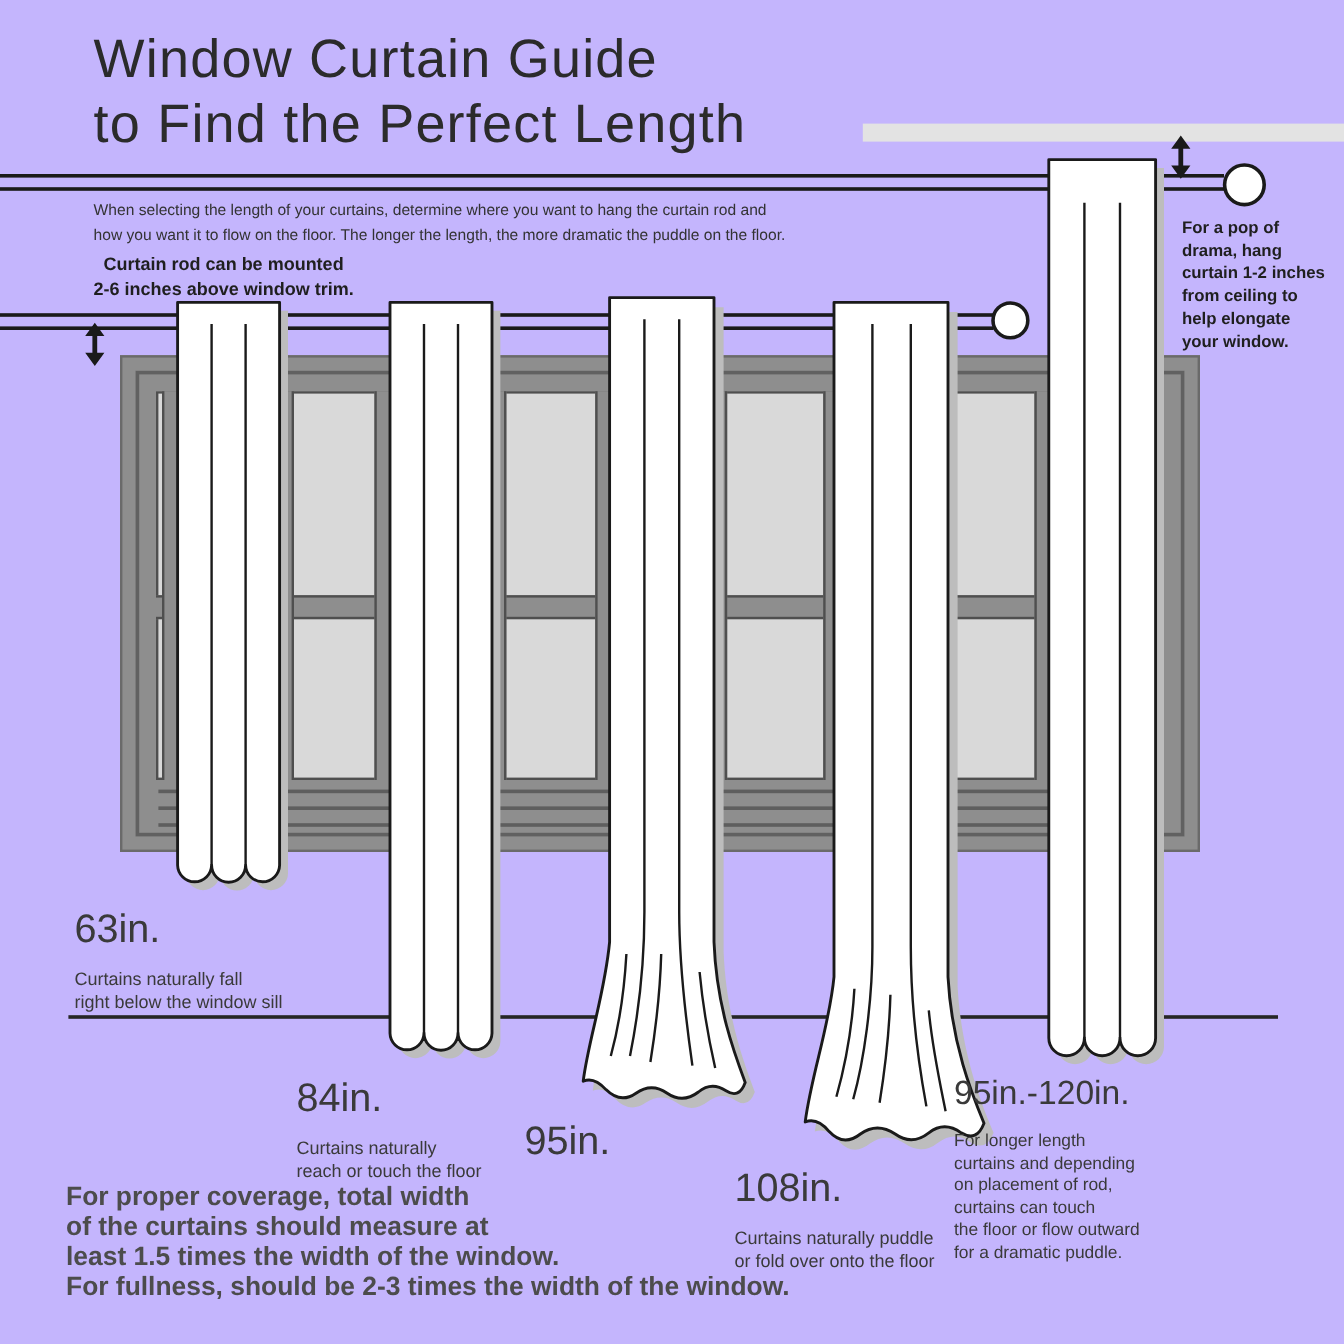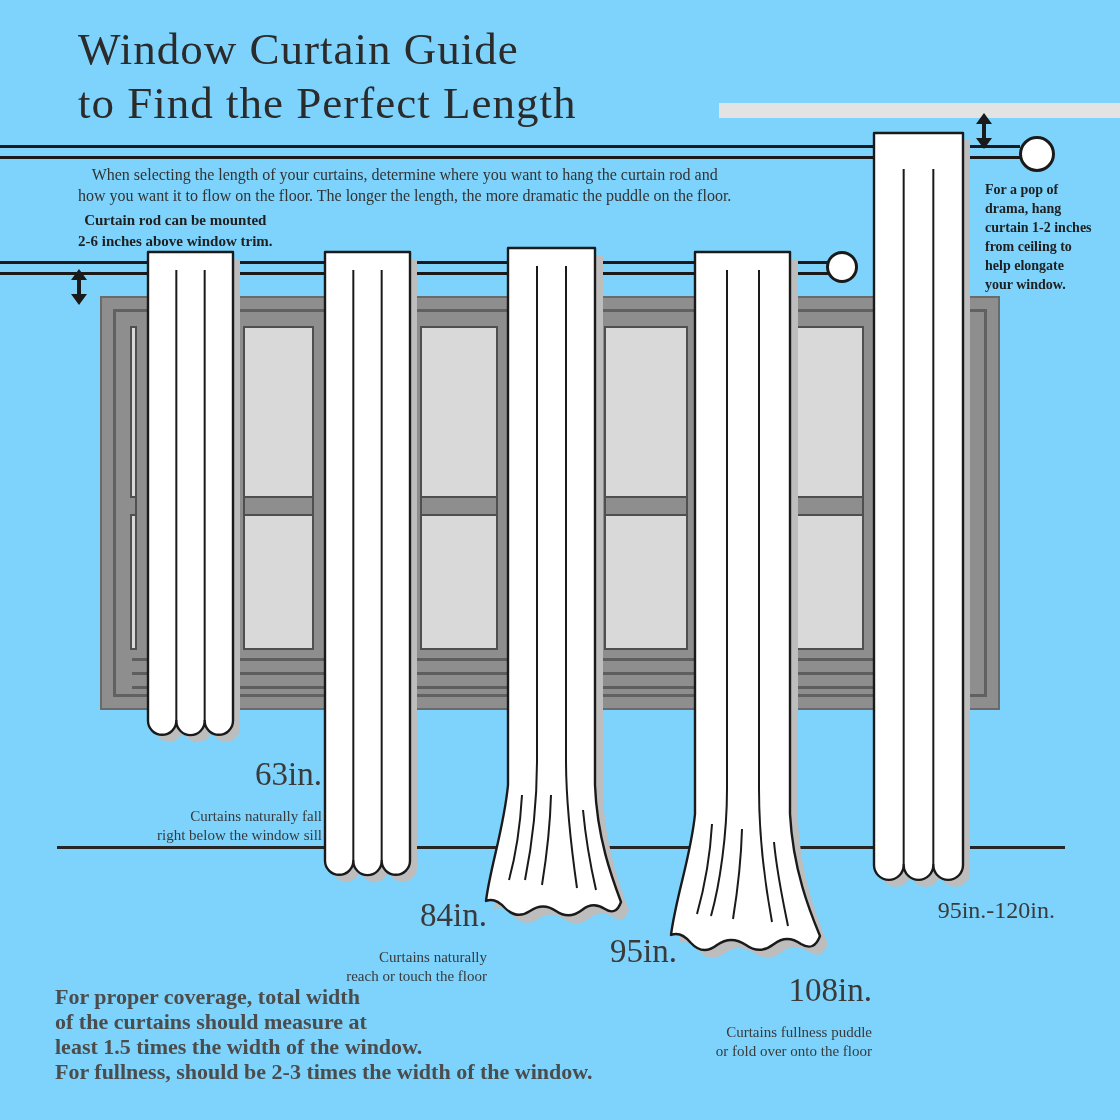--- a/index.html
+++ b/index.html
@@ -1,37 +1,37 @@
 <!DOCTYPE html>
 <html><head>
 <meta charset="utf-8">
 <style>
   html,body{margin:0;padding:0;background:#fff;}
-  #canvas{position:relative;width:1120px;height:1120px;background:#7dd3fc;overflow:hidden;
-          font-family:Liberation Serif, serif;color:#2b2b2b;}
+  #canvas{position:relative;width:1120px;height:1120px;background:#c4b5fd;overflow:hidden;
+          font-family:Liberation Sans, sans-serif;color:#2b2b2b;}
   .abs{position:absolute;}
   .preline{white-space:pre-line;}
 
   
   .title{left:78px;top:22px;font-size:45px;line-height:54px;letter-spacing:1px;color:#2b2b2b;z-index:6;}
   .accent-bar{left:719px;top:103px;width:401px;height:15px;background:#e3e3e3;z-index:0;}
-  .intro{left:78px;top:164px;font-size:16px;line-height:21px;color:#333;z-index:6;text-align:center;}
+  .intro{left:78px;top:164px;font-size:13px;line-height:21px;color:#333;z-index:6;}
   .rod-note{left:78px;top:210px;font-size:15px;line-height:21px;font-weight:bold;color:#1f1f1f;z-index:6;text-align:center;}
   .drama-note{left:985px;top:180px;width:130px;font-size:14px;line-height:19px;font-weight:bold;color:#1f1f1f;z-index:6;}
   .coverage{left:55px;top:984px;font-size:22px;line-height:25px;font-weight:bold;color:#4c4c4c;z-index:6;}
 
-  .label{z-index:6;text-align:right;color:#3a3a3a;}
+  .label{z-index:6;text-align:left;color:#3a3a3a;}
   .label .size{font-size:33px;line-height:36px;}
   .label .desc{font-size:15px;line-height:19px;margin-top:15px;}
   .label-63{left:62px;top:756px;width:260px;}
   .label-84{left:247px;top:897px;width:240px;}
   .label-95{left:437px;top:933px;width:240px;}
   .label-108{left:612px;top:972px;width:260px;}
   .label-95120{left:795px;top:894px;width:260px;}
-  .label-95120 .size{font-size:24px;line-height:33px;}
+  .label-95120 .size{font-size:28px;line-height:33px;}
   .label-95120 .desc{font-size:14.5px;line-height:18.5px;}
 
   
   .win-outer{left:100px;top:296px;width:900px;height:414px;background:#8e8e8e;border:2px solid #6a6a6a;box-sizing:border-box;z-index:1;}
   .win-mid{left:113px;top:309px;width:874px;height:388px;background:#8e8e8e;border:3px solid #616161;box-sizing:border-box;z-index:1;}
   .win-pane{left:130px;top:326px;width:840px;height:324px;background:#d9d9d9;border:2px solid #4f4f4f;box-sizing:border-box;z-index:1;}
   .win-hmul{left:130px;top:496px;width:840px;height:20px;background:#8e8e8e;border-top:2px solid #4f4f4f;border-bottom:2px solid #4f4f4f;box-sizing:border-box;z-index:1;}
   .win-vmul{top:326px;height:324px;width:110px;background:#8e8e8e;border-left:2px solid #4f4f4f;border-right:2px solid #4f4f4f;box-sizing:border-box;z-index:1;}
   .sill-line{left:132px;width:836px;height:3px;background:#5e5e5e;z-index:1;}
 
@@ -134,20 +134,26 @@
   <div class="abs label label-84">
     <div class="size">84in.</div>
     <div class="desc preline">Curtains naturally
 reach or touch the floor</div>
   </div>
   <div class="abs label label-95">
     <div class="size">95in.</div>
   </div>
   <div class="abs label label-108">
     <div class="size">108in.</div>
-    <div class="desc preline">Curtains fullness puddle
+    <div class="desc preline">Curtains naturally puddle
 or fold over onto the floor</div>
   </div>
   <div class="abs label label-95120">
     <div class="size">95in.-120in.</div>
+    <div class="desc preline">For longer length
+curtains and depending
+on placement of rod,
+curtains can touch
+the floor or flow outward
+for a dramatic puddle.</div>
   </div>
 
 </div>
 
 </body></html>

